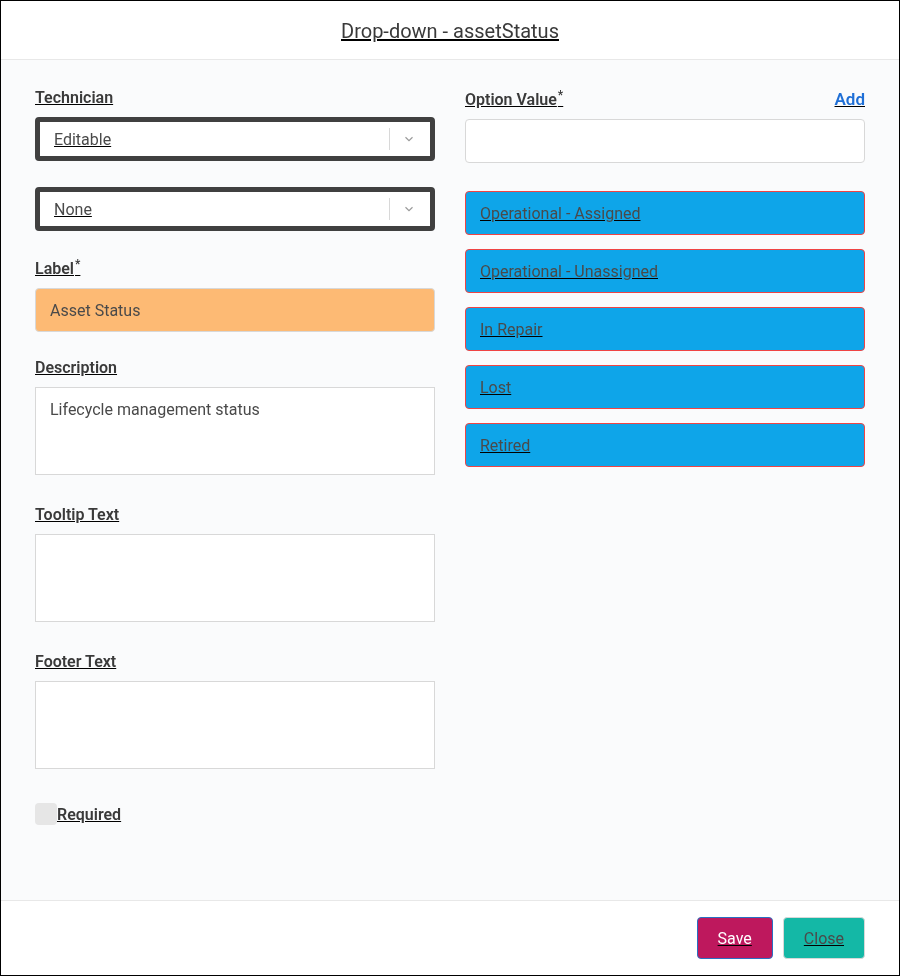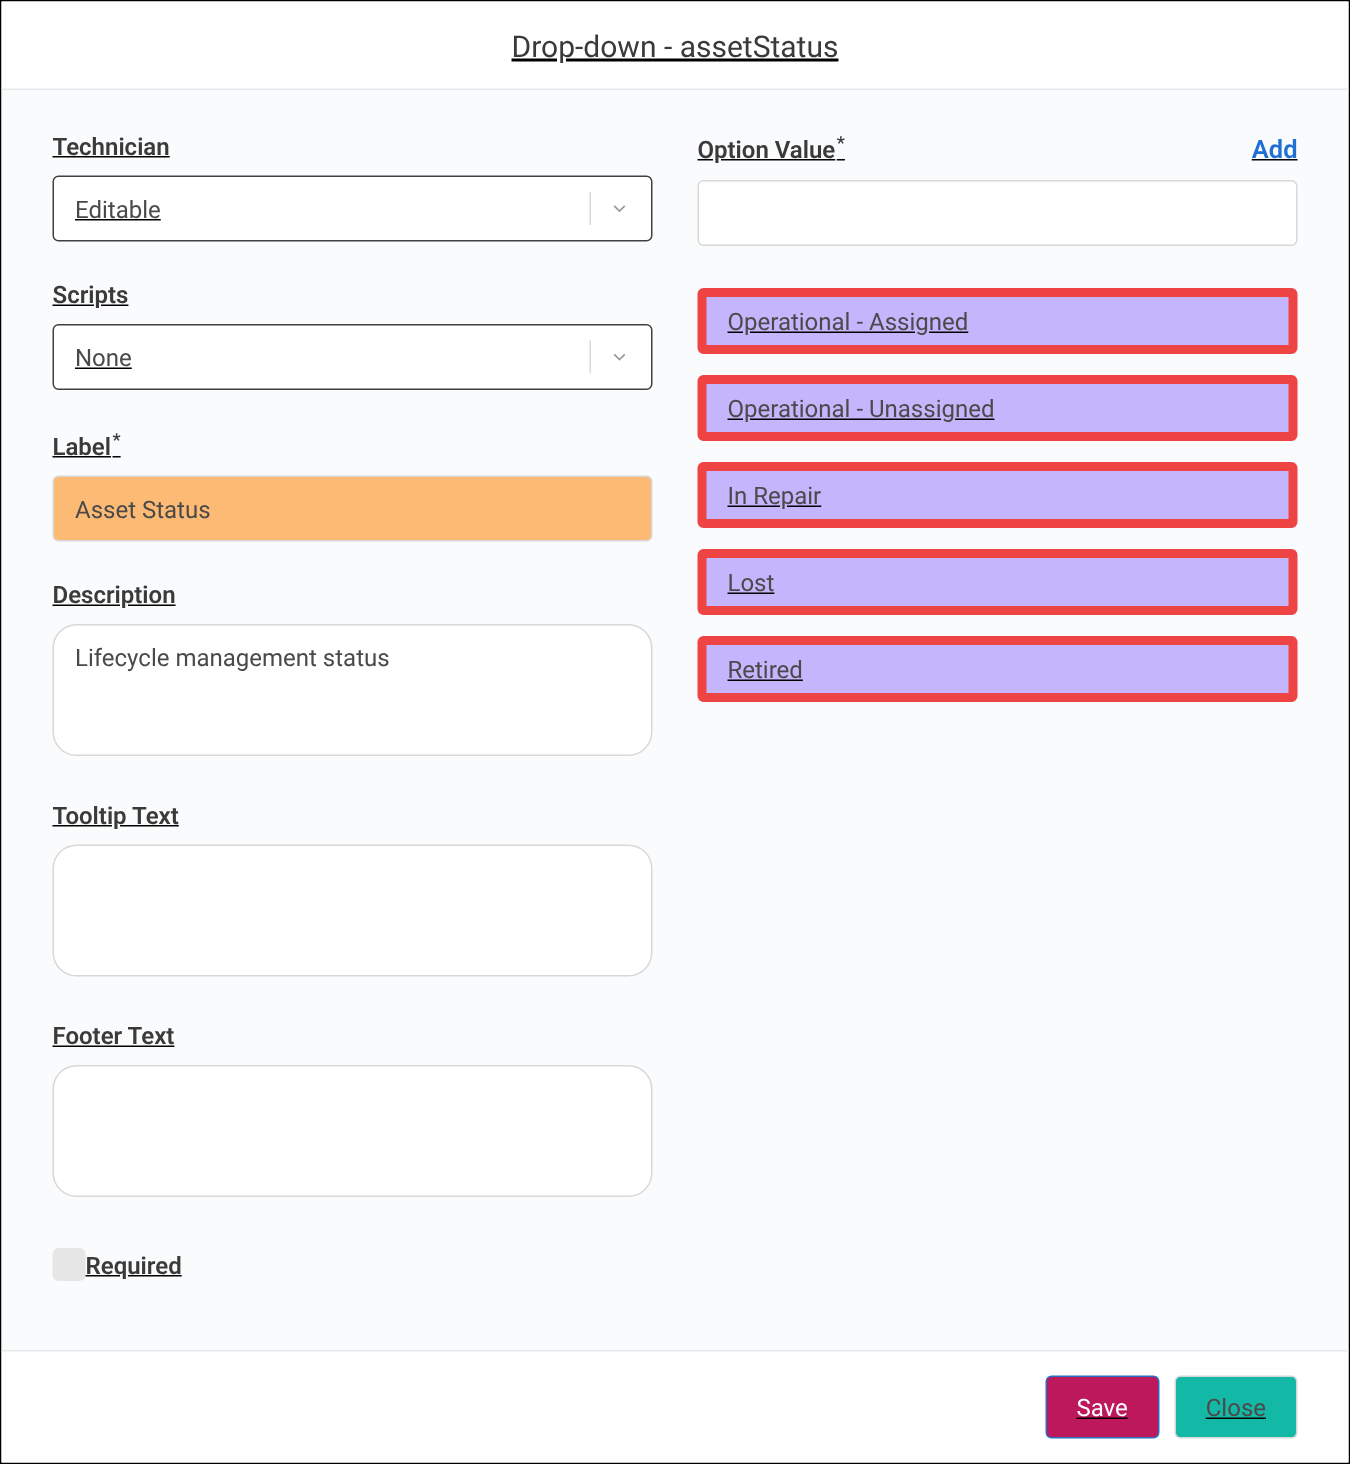--- a/index.html
+++ b/index.html
@@ -59,21 +59,21 @@
     }
     .required-star {
       font-size: 12px;
       vertical-align: super;
       font-weight: 600;
       margin-left: 1px;
     }
     .select-wrap {
       position: relative;
       background: #fff;
-      border: 1px solid #404040;
+      border: 5px solid #404040;
       border-radius: 4px;
       height: 44px;
       display: flex;
       align-items: center;
       padding: 0 14px;
       cursor: pointer;
     }
     .select-value {
       flex: 1;
       font-size: 16px;
@@ -107,21 +107,21 @@
       height: 44px;
       padding: 0 14px;
       font-size: 16px;
       color: #4a4a4a;
       font-family: inherit;
     }
     .textarea {
       width: 100%;
       background: #fff;
       border: 1px solid #d8d8d8;
-      border-radius: 16px;
+      border-radius: 0;
       height: 88px;
       padding: 12px 14px;
       font-size: 16px;
       color: #4a4a4a;
       font-family: inherit;
       resize: none;
     }
     .checkbox-row {
       display: flex;
       align-items: center;
@@ -163,22 +163,22 @@
       color: #4a4a4a;
       font-family: inherit;
       margin-bottom: 28px;
     }
     .option-list {
       display: flex;
       flex-direction: column;
       gap: 14px;
     }
     .option-item {
-      background: #c4b5fd;
-      border: 6px solid #ef4444;
+      background: #0ea5e9;
+      border: 1px solid #ef4444;
       border-radius: 4px;
       height: 44px;
       display: flex;
       align-items: center;
       padding: 16px 14px;
       font-size: 16px;
       color: #4a4a4a;
       cursor: pointer;
     }
     .dialog-footer {
@@ -229,21 +229,20 @@
           <span class="select-divider"></span>
           <span class="chevron">
             <svg viewBox="0 0 24 24">
                 <polyline points="6 9 12 15 18 9"></polyline>
               </svg>
           </span>
         </div>
       </div>
 
       <div class="form-group">
-        <label class="form-label">Scripts</label>
         <div class="select-wrap">
           <span class="select-value">None</span>
           <span class="select-divider"></span>
           <span class="chevron">
             <svg viewBox="0 0 24 24">
                 <polyline points="6 9 12 15 18 9"></polyline>
               </svg>
           </span>
         </div>
       </div>

